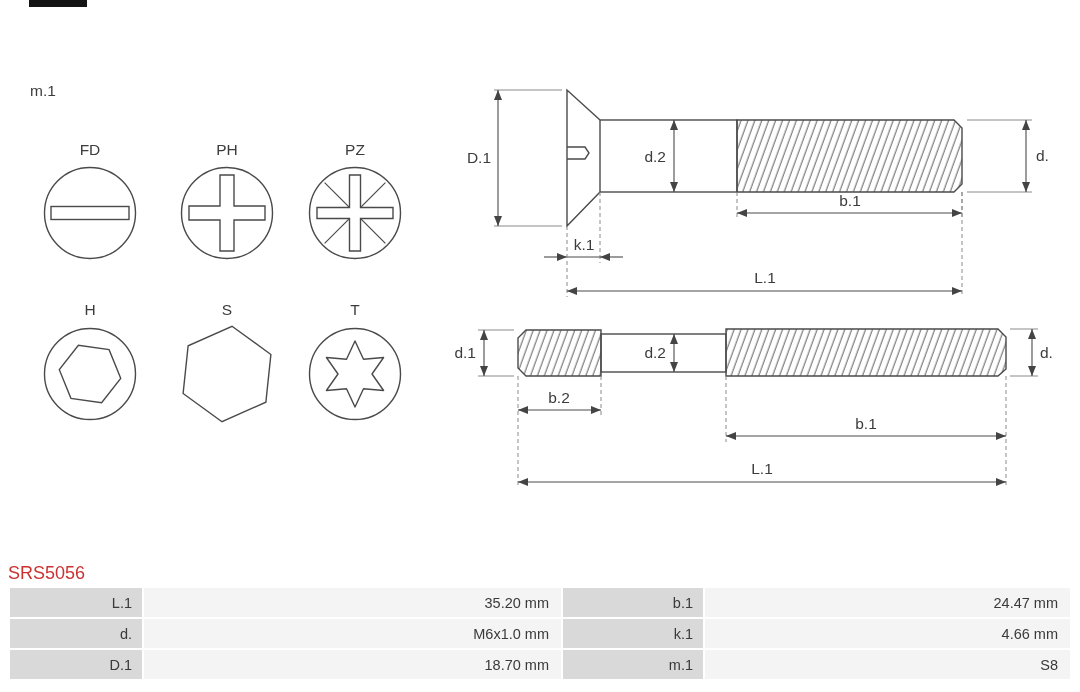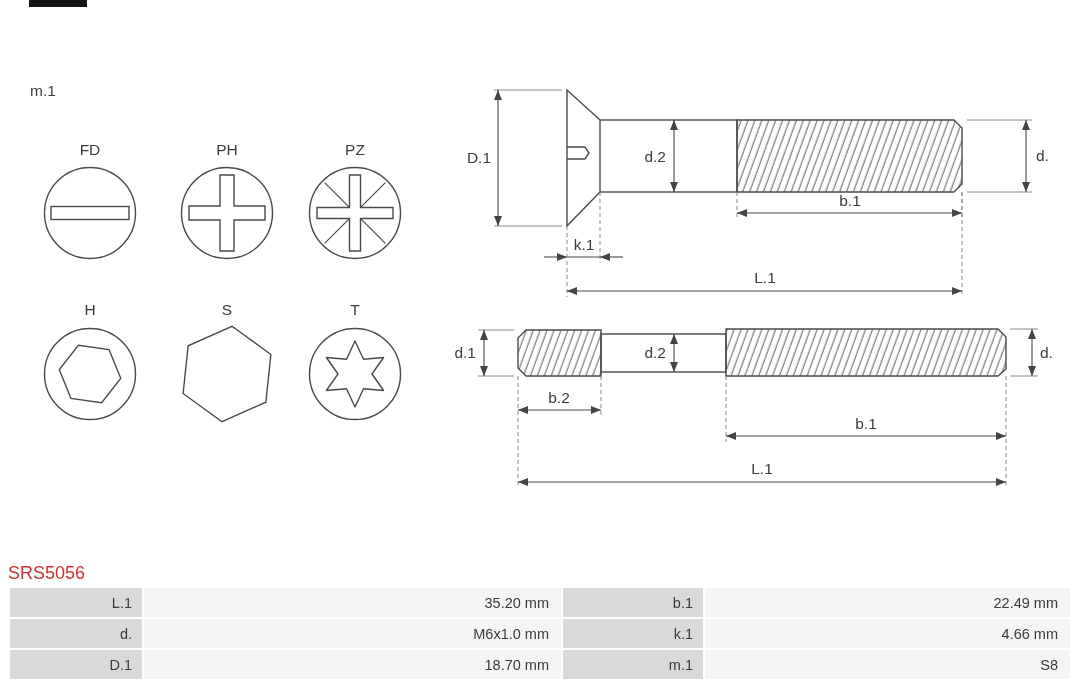--- a/index.html
+++ b/index.html
@@ -186,21 +186,21 @@
       <col style="width:132px">
         <col style="width:417px">
         <col style="width:140px">
         <col>
     </colgroup>
     <tbody>
       <tr>
         <td class="lbl">L.1</td>
         <td class="val">35.20 mm</td>
         <td class="lbl">b.1</td>
-        <td class="val">22.49 mm</td>
+        <td class="val">24.47 mm</td>
       </tr>
       <tr>
         <td class="lbl">d.</td>
         <td class="val">M6x1.0 mm</td>
         <td class="lbl">k.1</td>
         <td class="val">4.66 mm</td>
       </tr>
       <tr>
         <td class="lbl">D.1</td>
         <td class="val">18.70 mm</td>

